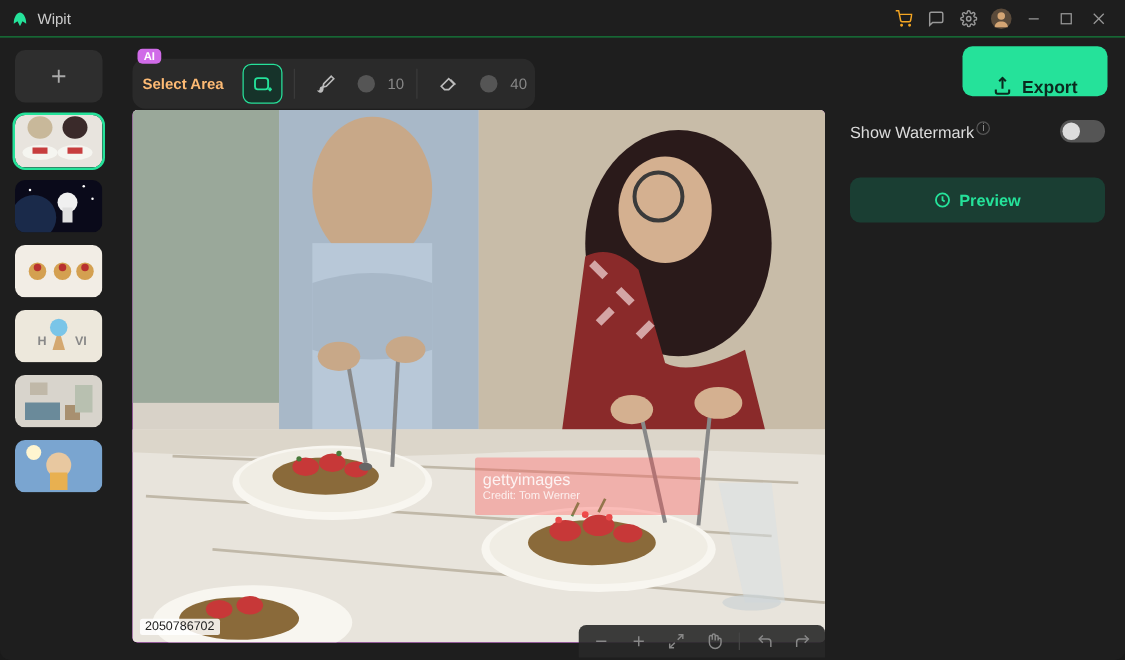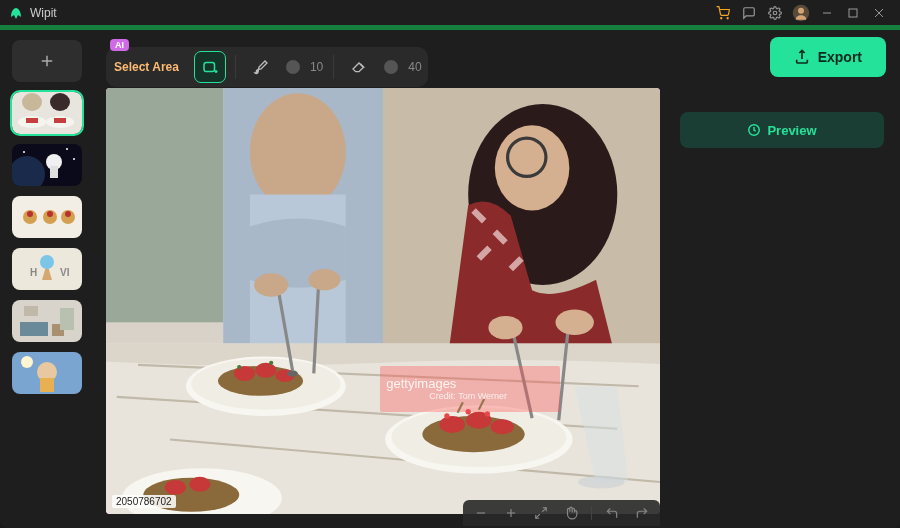--- a/index.html
+++ b/index.html
@@ -1,20 +1,20 @@
 <!DOCTYPE html>
 <html><head>
 <meta charset="utf-8">
 <style>
 * { margin: 0; padding: 0; box-sizing: border-box; font-family: -apple-system, BlinkMacSystemFont, "Segoe UI", sans-serif; }
 body { background: #1a1a1a; width: 900px; height: 528px; overflow: hidden; color: #e0e0e0; }
 .app { width: 100%; height: 100%; display: flex; flex-direction: column; background: #1e1e1e; border-radius: 8px; }
 
 
-.titlebar { height: 30px; display: flex; align-items: center; padding: 0 8px; background: #1e1e1e; border-bottom: 5px solid #15803d; }
+.titlebar { height: 30px; display: flex; align-items: center; padding: 0 8px; background: #1e1e1e; border-bottom: 1px solid #15803d; }
 .titlebar .logo { width: 16px; height: 16px; margin-right: 6px; display:flex; align-items:center; justify-content:center;}
 .titlebar .title { font-size: 12px; color: #ccc; font-weight: 500; }
 .titlebar .spacer { flex: 1; }
 .titlebar .ticon { width: 26px; height: 26px; display: flex; align-items: center; justify-content: center; color: #999; cursor: pointer; }
 .titlebar .cart { color: #f5a623; }
 
 
 .body { flex: 1; display: flex; min-height: 0; }
 
 
@@ -31,30 +31,30 @@
 .toolbar { height: 54px; display: flex; align-items: center; padding: 0 14px; gap: 10px; }
 .tool-group { background: #2a2a2a; border-radius: 10px; height: 40px; display: flex; align-items: center; padding: 0 6px; gap: 10px; position: relative; margin-top: 20px; }
 .ai-badge { position: absolute; top: -8px; left: 4px; background: #d06be8; color: #fff; font-size: 9px; font-weight: 700; padding: 1px 5px; border-radius: 4px; }
 .select-label { font-size: 12px; color: #fdba74; font-weight: 600; padding: 0 6px 0 2px; }
 .tool-btn { width: 30px; height: 30px; border-radius: 6px; display: flex; align-items: center; justify-content: center; cursor: pointer; color: #bbb; }
 .tool-btn.active { background: #16332a; outline: 1px solid #25e29a; color: #25e29a; }
 .slider-knob { width: 14px; height: 14px; border-radius: 50%; background: #555; }
 .slider-val { font-size: 12px; color: #888; }
 .divider { width: 1px; height: 24px; background: #3a3a3a; }
 .toolbar .spacer { flex: 1; }
-.export-btn { background: #25e29a; color: #0a2a1f; font-weight: 700; font-size: 14px; border-radius: 8px; height: 40px; padding: 0 24px; display: flex; align-items: center; gap: 8px; cursor: pointer; }
+.export-btn { background: #25e29a; color: #0a2a1f; font-weight: 700; font-size: 14px; border-radius: 8px; height: 40px; padding: 0 24px; display: flex; align-items: flex-end; gap: 8px; cursor: pointer; }
 
 
 .canvas-row { flex:1; display:flex; min-height:0; }
 .canvas-wrap { flex: 1; padding: 4px 14px 14px 14px; display: flex; position: relative; min-width:0;}
 .canvas { flex: 1; border-radius: 4px; overflow: hidden; position: relative; background: #d946ef; }
 .canvas svg.main-img { width: 100%; height: 100%; display: block; }
 .wm-sel { position: absolute; right: 18%; bottom: 24%; width: 180px; height: 46px; background: rgba(255,80,80,0.35); border-radius: 2px; display:flex; flex-direction:column; justify-content:center; padding-left:6px;}
 .wm-sel .wm1 { font-size: 13px; color: rgba(255,255,255,0.85); font-weight:300;}
-.wm-sel .wm2 { font-size: 9px; color: rgba(255,255,255,0.8); margin-left: 43px; }
+.wm-sel .wm2 { font-size: 9px; color: rgba(255,255,255,0.8); }
 .img-id { position: absolute; left: 6px; bottom: 6px; font-size: 10px; background: rgba(255,255,255,0.85); color: #222; padding: 1px 4px; border-radius: 2px; }
 .zoom-strip { position: absolute; right: 14px; bottom: 2px; height: 26px; background: rgba(40,40,40,0.9); border-radius: 6px 6px 0 0; display: flex; align-items: center; padding: 0 8px; gap: 10px; }
 .zoom-strip .zicon { width: 20px; height: 20px; display: flex; align-items: center; justify-content: center; color: #888; cursor: pointer; }
 .zoom-strip .zdiv { width:1px; height:14px; background:#444; }
 
 
 .right { width: 226px; padding: 12px 16px 12px 6px; display: flex; flex-direction: column; gap: 12px; }
 .wm-row { display: flex; align-items: center; justify-content: space-between; }
 .wm-label { font-size: 13px; color: #ddd; display: flex; align-items: center; gap: 2px; }
 .info-icon { font-size: 9px; color: #888; border: 1px solid #555; border-radius: 50%; width: 11px; height: 11px; display: inline-flex; align-items: center; justify-content: center; position:relative; top:-3px;}
@@ -326,20 +326,29 @@
             <span class="zicon">
                 <svg width="14" height="14" viewBox="0 0 24 24" fill="none" stroke="currentColor" stroke-width="2">
                   <polyline points="15 14 20 9 15 4"></polyline>
                   <path d="M4 20v-7a4 4 0 0 1 4-4h12"></path>
                 </svg>
               </span>
           </div>
         </div>
 
         <div class="right">
+          <div class="wm-row">
+            <span class="wm-label">
+              <span>Show Watermark</span>
+              <span class="info-icon">i</span>
+            </span>
+            <div class="toggle">
+                <div class="knob"></div>
+              </div>
+          </div>
           <div class="preview-btn">
             <svg width="14" height="14" viewBox="0 0 24 24" fill="none" stroke="currentColor" stroke-width="2.5">
                 <circle cx="12" cy="12" r="9"></circle>
                 <polyline points="12 7 12 12 15 14"></polyline>
               </svg>
             <span>Preview</span>
           </div>
         </div>
       </div>
     </div>

